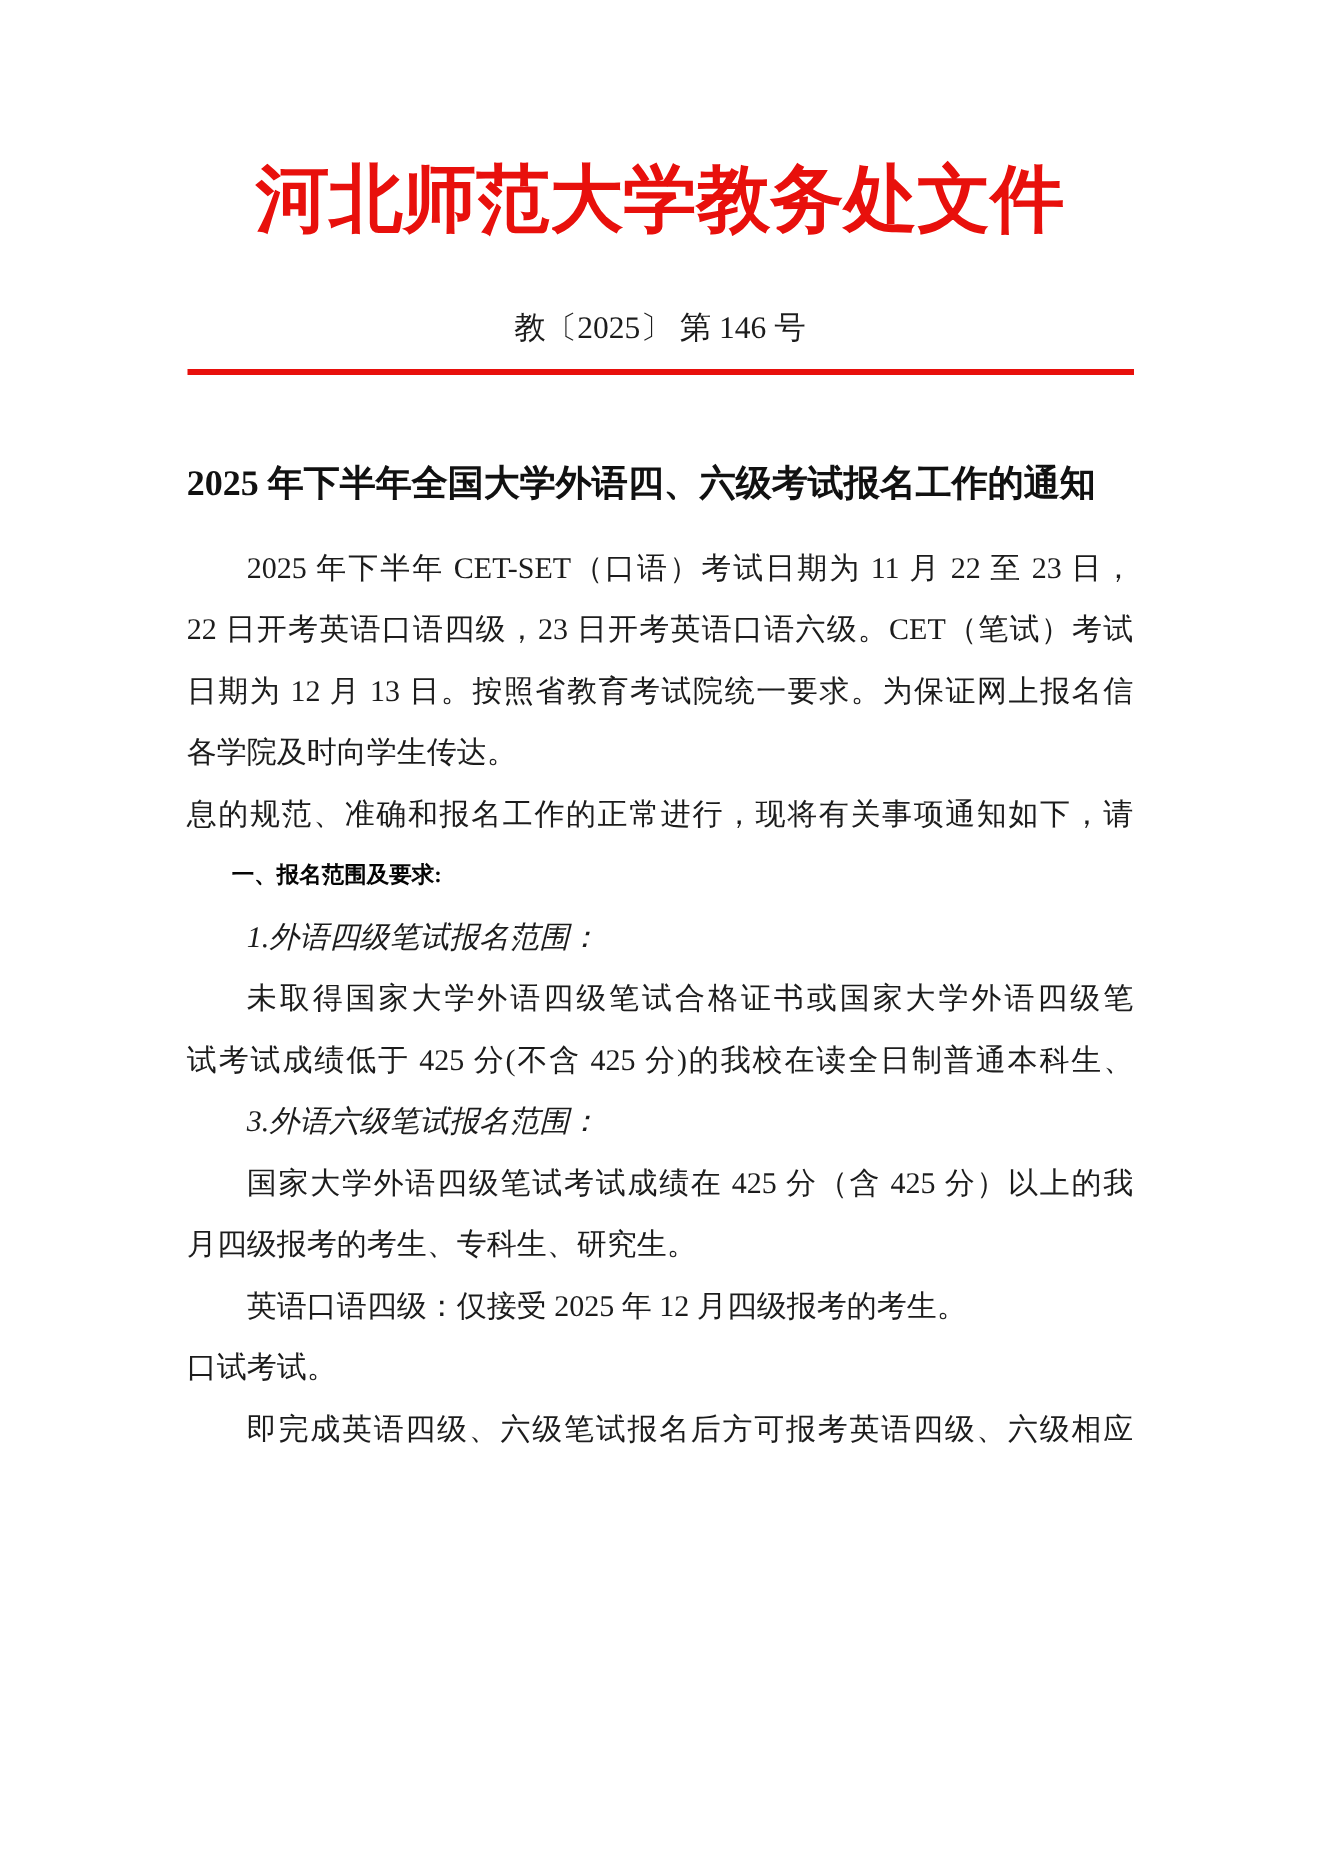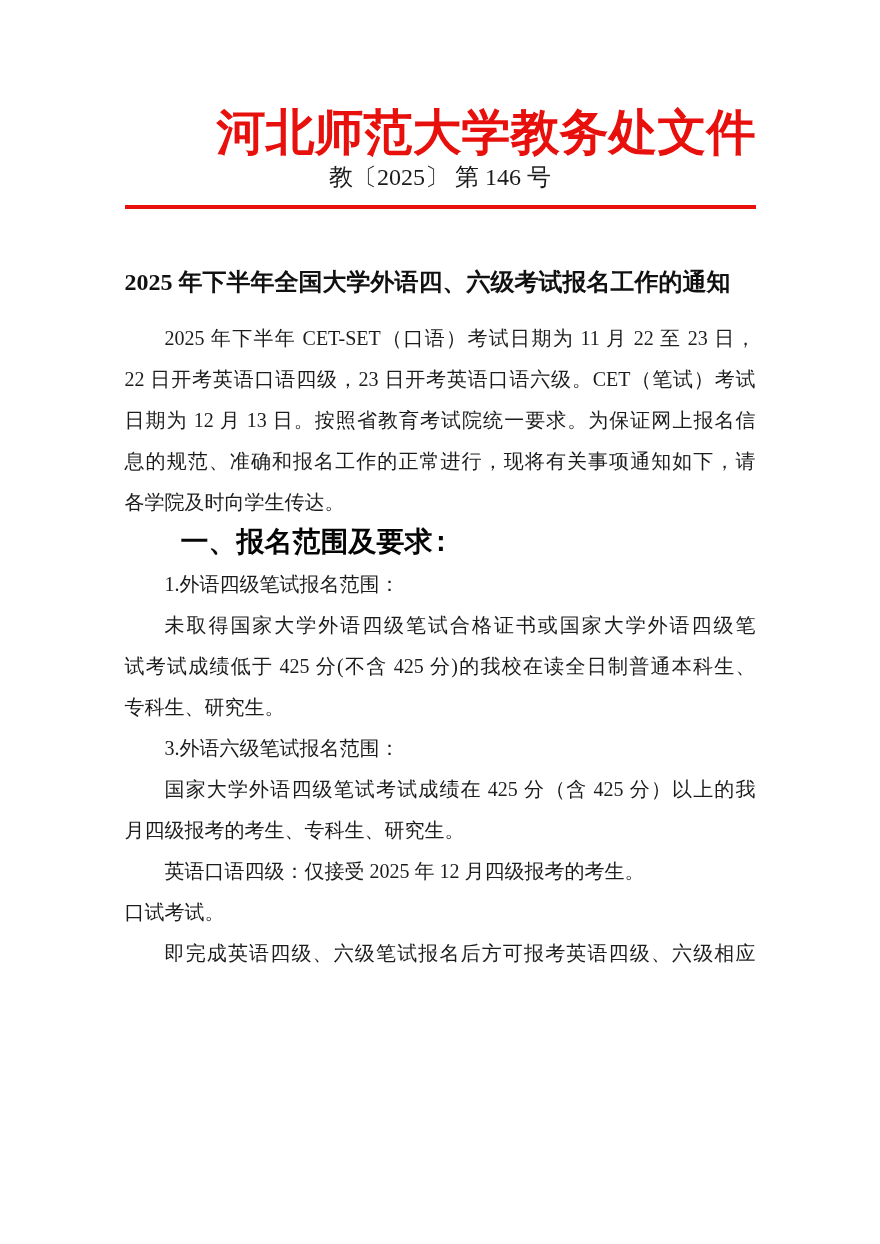--- a/index.html
+++ b/index.html
@@ -20,27 +20,28 @@
     width: 631px;
     margin: 0 auto;
   }
   
   .letterhead-title {
     margin: 0;
     padding-top: 104px;
     font-size: 49px;
     line-height: 58px;
     font-weight: bold;
-    text-align: right;
+    text-align: center;
     color: #e8100c;
     letter-spacing: 0px;
     font-family: "Liberation Serif", "DejaVu Serif", serif;
   }
   .doc-number {
-    font-size: 24px;
+    margin-top: 41px;
+    font-size: 21px;
     line-height: 30px;
     text-align: center;
     color: #1c1c1c;
   }
   .red-rule {
     margin-top: 13px;
     height: 4px;
     background: #e8100c;
     border: none;
   }
@@ -65,57 +66,57 @@
     min-height: 41px;
   }
   .indent {
     text-indent: 2em;
   }
   .fill {
     text-align: justify;
     text-align-last: justify;
   }
   .section-heading {
-    font-family: Liberation Mono, monospace;
+    font-family: Liberation Serif, serif;
     font-weight: bold;
-    font-size: 28px;
+    font-size: 15px;
     color: #050505;
     text-indent: 2em;
   }
   .item-heading {
     text-indent: 2em;
+    font-style: italic;
   }
 </style>
 </head>
 <body>
 
 <div class="page">
   <div class="content">
 
     <div>
       <h1 class="letterhead-title">河北师范大学教务处文件</h1>
       <div class="doc-number">教〔2025〕 第 146 号</div>
       <div class="red-rule"></div>
     </div>
 
     <h2 class="notice-title">2025 年下半年全国大学外语四、六级考试报名工作的通知</h2>
 
     <div class="body-text">
       <div class="line indent fill">2025 年下半年 CET-SET（口语）考试日期为 11 月 22 至 23 日，</div>
       <div class="line fill">22 日开考英语口语四级，23 日开考英语口语六级。CET（笔试）考试</div>
       <div class="line fill">日期为 12 月 13 日。按照省教育考试院统一要求。为保证网上报名信</div>
+      <div class="line">各学院及时向学生传达。</div>
       <div class="line fill">息的规范、准确和报名工作的正常进行，现将有关事项通知如下，请</div>
-      <div class="line">各学院及时向学生传达。</div>
 
       <div class="line section-heading">一、报名范围及要求:</div>
 
       <div class="line item-heading">1.外语四级笔试报名范围：</div>
       <div class="line indent fill">未取得国家大学外语四级笔试合格证书或国家大学外语四级笔</div>
       <div class="line fill">试考试成绩低于 425 分(不含 425 分)的我校在读全日制普通本科生、</div>
-      <div class="line">专科生、研究生。</div>
 
       <div class="line item-heading">3.外语六级笔试报名范围：</div>
       <div class="line indent fill">国家大学外语四级笔试考试成绩在 425 分（含 425 分）以上的我</div>
       <div class="line">月四级报考的考生、专科生、研究生。</div>
 
       <div class="line indent">英语口语四级：仅接受 2025 年 12 月四级报考的考生。</div>
       <div class="line">口试考试。</div>
       <div class="line indent fill">即完成英语四级、六级笔试报名后方可报考英语四级、六级相应</div>
     </div>
 

